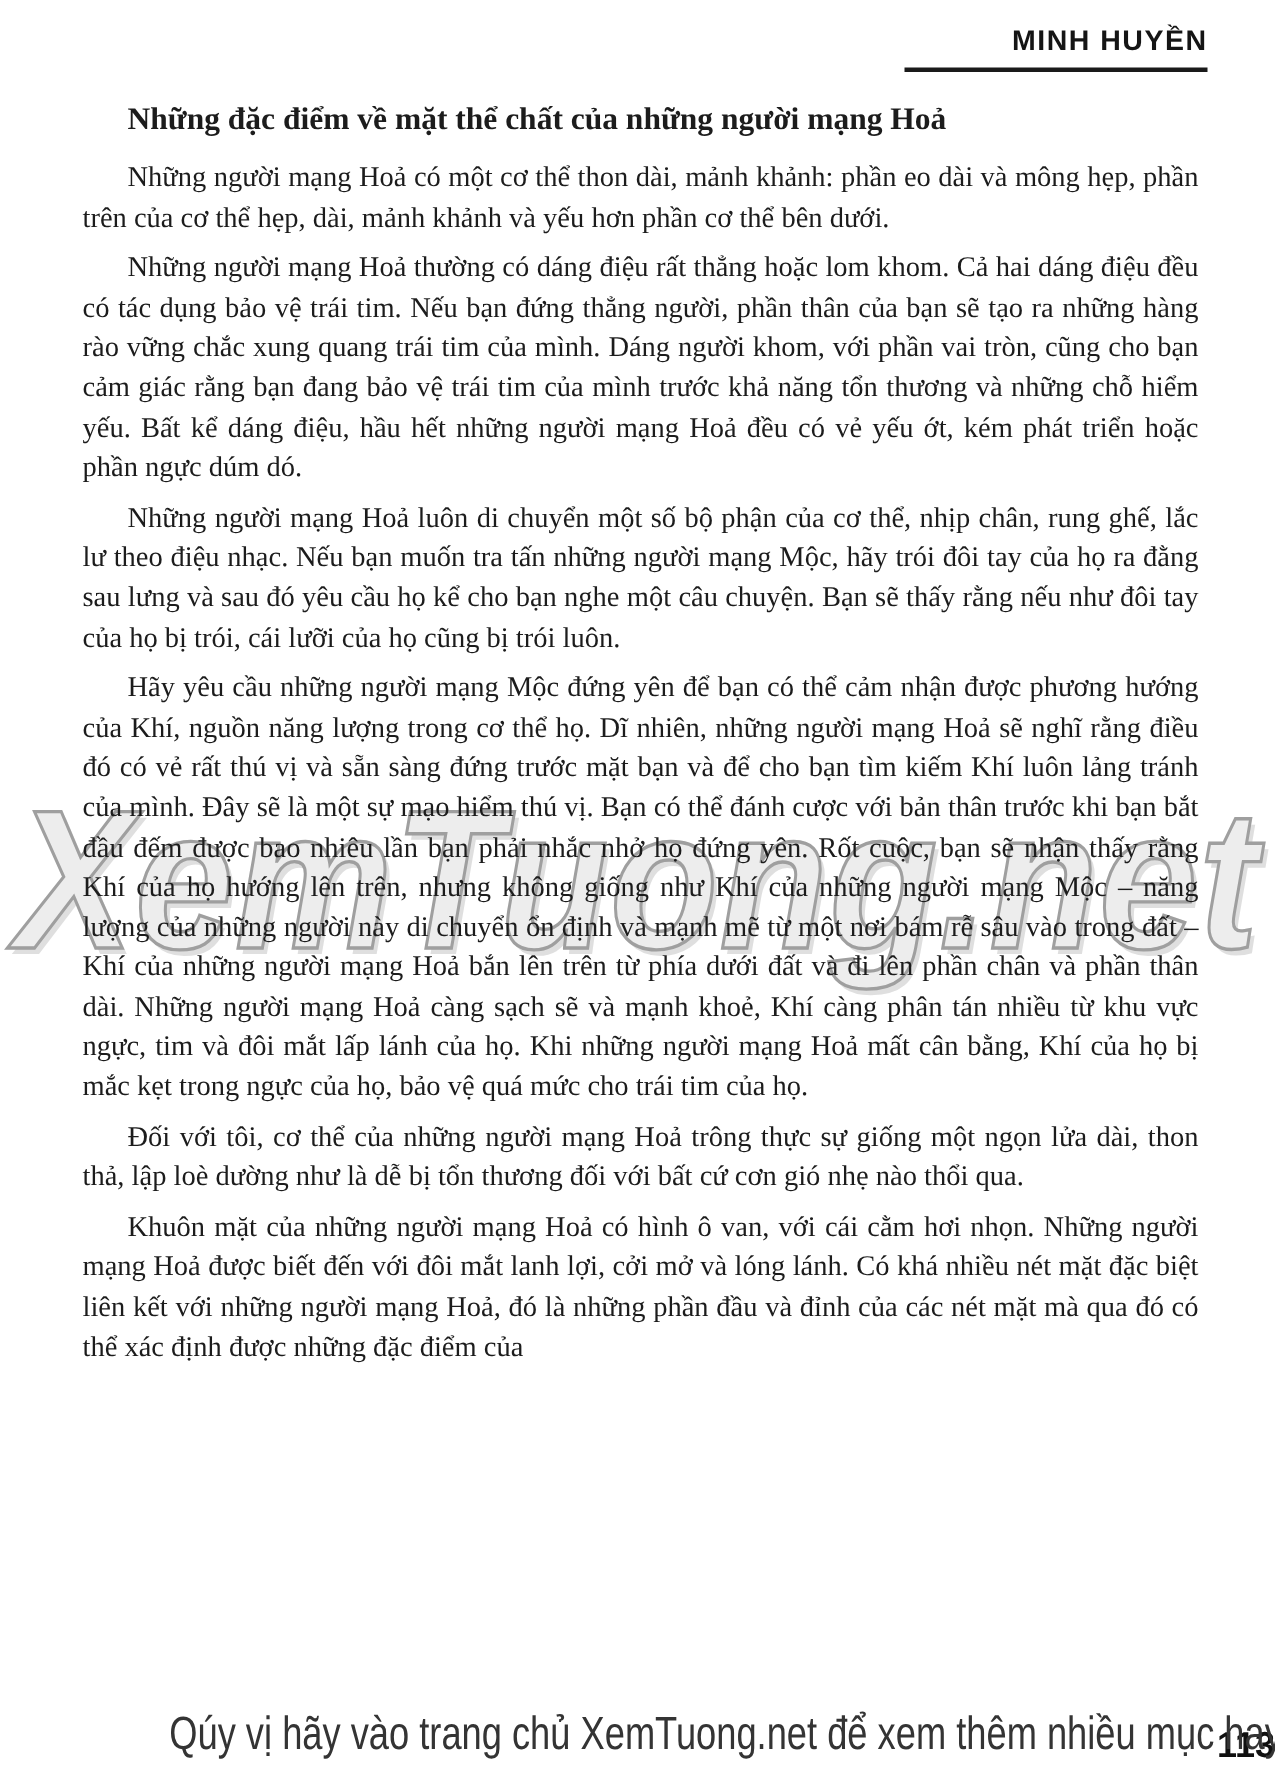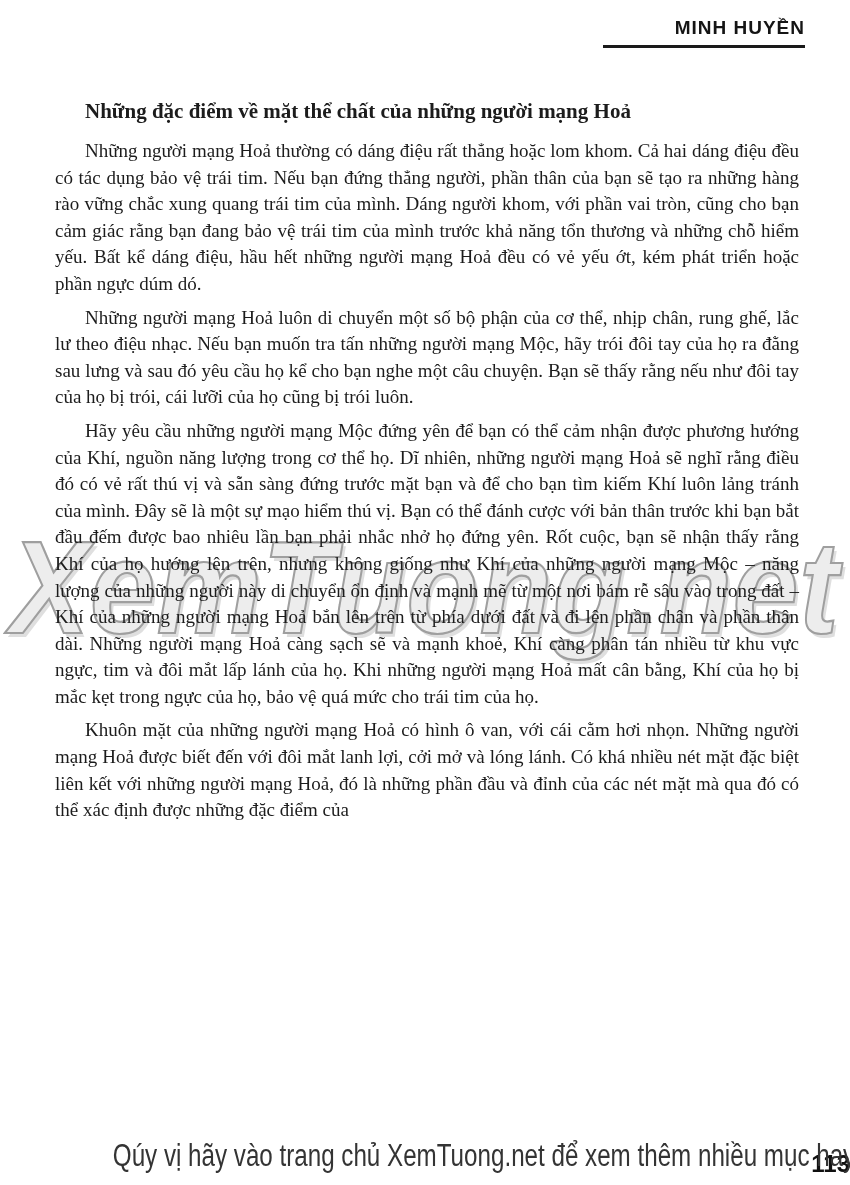--- a/index.html
+++ b/index.html
@@ -47,21 +47,20 @@
     text-shadow:3px 4px 0 rgba(185,185,185,0.45);
     transform:scaleY(1.12);
     white-space:nowrap;
     z-index:0;
     user-select:none;
   }
   
   .content{
     position:absolute;left:55px;right:51px;top:66px;
     z-index:1;
-    margin-top:32px;
   }
   .section-heading{
     font-size:21px;font-weight:700;
     margin:0 0 13px 30px;
     line-height:27px;
   }
   .section + .section .section-heading{
     margin-top:46px;
   }
   .content p{
@@ -99,23 +98,25 @@
 
   <div class="running-header">MINH HUYỀN</div>
   <div class="header-rule"></div>
 
   <div class="watermark">XemTuong.net</div>
 
   <div class="content">
 
     <div class="section">
       <h2 class="section-heading">Những đặc điểm về mặt thể chất của những người mạng Hoả</h2>
+      <p>Những người mạng Hoả có một cơ thể thon dài, mảnh khảnh: phần eo dài và mông hẹp, phần trên của cơ thể hẹp, dài, mảnh khảnh và yếu hơn phần cơ thể bên dưới.</p>
       <p>Những người mạng Hoả thường có dáng điệu rất thẳng hoặc lom khom. Cả hai dáng điệu đều có tác dụng bảo vệ trái tim. Nếu bạn đứng thẳng người, phần thân của bạn sẽ tạo ra những hàng rào vững chắc xung quang trái tim của mình. Dáng người khom, với phần vai tròn, cũng cho bạn cảm giác rằng bạn đang bảo vệ trái tim của mình trước khả năng tổn thương và những chỗ hiểm yếu. Bất kể dáng điệu, hầu hết những người mạng Hoả đều có vẻ yếu ớt, kém phát triển hoặc phần ngực dúm dó.</p>
       <p>Những người mạng Hoả luôn di chuyển một số bộ phận của cơ thể, nhịp chân, rung ghế, lắc lư theo điệu nhạc. Nếu bạn muốn tra tấn những người mạng Mộc, hãy trói đôi tay của họ ra đằng sau lưng và sau đó yêu cầu họ kể cho bạn nghe một câu chuyện. Bạn sẽ thấy rằng nếu như đôi tay của họ bị trói, cái lưỡi của họ cũng bị trói luôn.</p>
       <p>Hãy yêu cầu những người mạng Mộc đứng yên để bạn có thể cảm nhận được phương hướng của Khí, nguồn năng lượng trong cơ thể họ. Dĩ nhiên, những người mạng Hoả sẽ nghĩ rằng điều đó có vẻ rất thú vị và sẵn sàng đứng trước mặt bạn và để cho bạn tìm kiếm Khí luôn lảng tránh của mình. Đây sẽ là một sự mạo hiểm thú vị. Bạn có thể đánh cược với bản thân trước khi bạn bắt đầu đếm được bao nhiêu lần bạn phải nhắc nhở họ đứng yên. Rốt cuộc, bạn sẽ nhận thấy rằng Khí của họ hướng lên trên, nhưng không giống như Khí của những người mạng Mộc – năng lượng của những người này di chuyển ổn định và mạnh mẽ từ một nơi bám rễ sâu vào trong đất – Khí của những người mạng Hoả bắn lên trên từ phía dưới đất và đi lên phần chân và phần thân dài. Những người mạng Hoả càng sạch sẽ và mạnh khoẻ, Khí càng phân tán nhiều từ khu vực ngực, tim và đôi mắt lấp lánh của họ. Khi những người mạng Hoả mất cân bằng, Khí của họ bị mắc kẹt trong ngực của họ, bảo vệ quá mức cho trái tim của họ.</p>
+      <p>Đối với tôi, cơ thể của những người mạng Hoả trông thực sự giống một ngọn lửa dài, thon thả, lập loè dường như là dễ bị tổn thương đối với bất cứ cơn gió nhẹ nào thổi qua.</p>
     </div>
 
     <div class="section">
       <p>Khuôn mặt của những người mạng Hoả có hình ô van, với cái cằm hơi nhọn. Những người mạng Hoả được biết đến với đôi mắt lanh lợi, cởi mở và lóng lánh. Có khá nhiều nét mặt đặc biệt liên kết với những người mạng Hoả, đó là những phần đầu và đỉnh của các nét mặt mà qua đó có thể xác định được những đặc điểm của</p>
     </div>
 
   </div>
 
   <div class="page-number">113</div>
 

